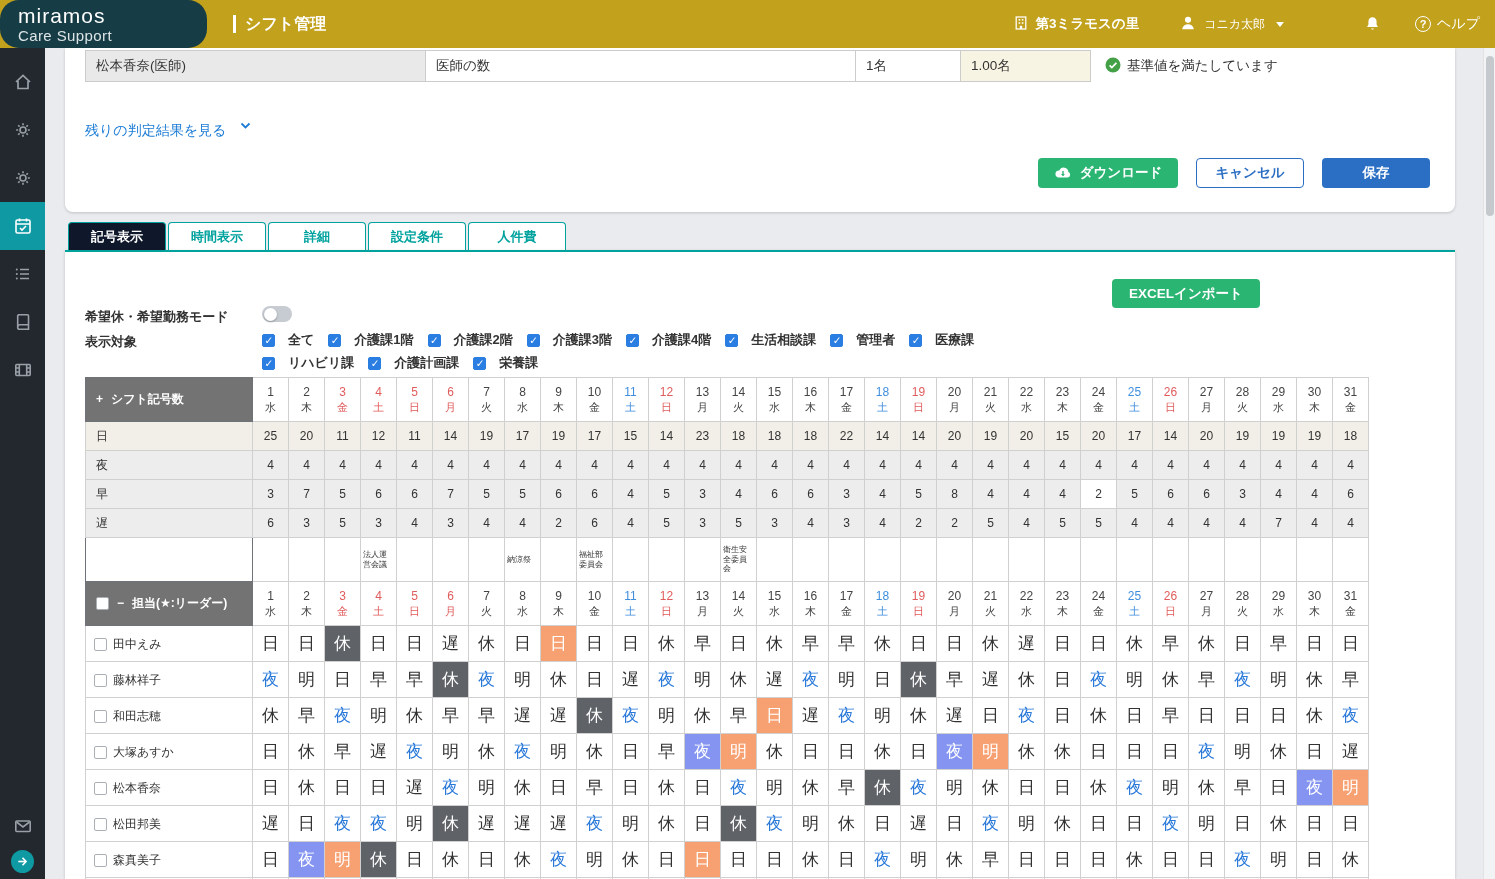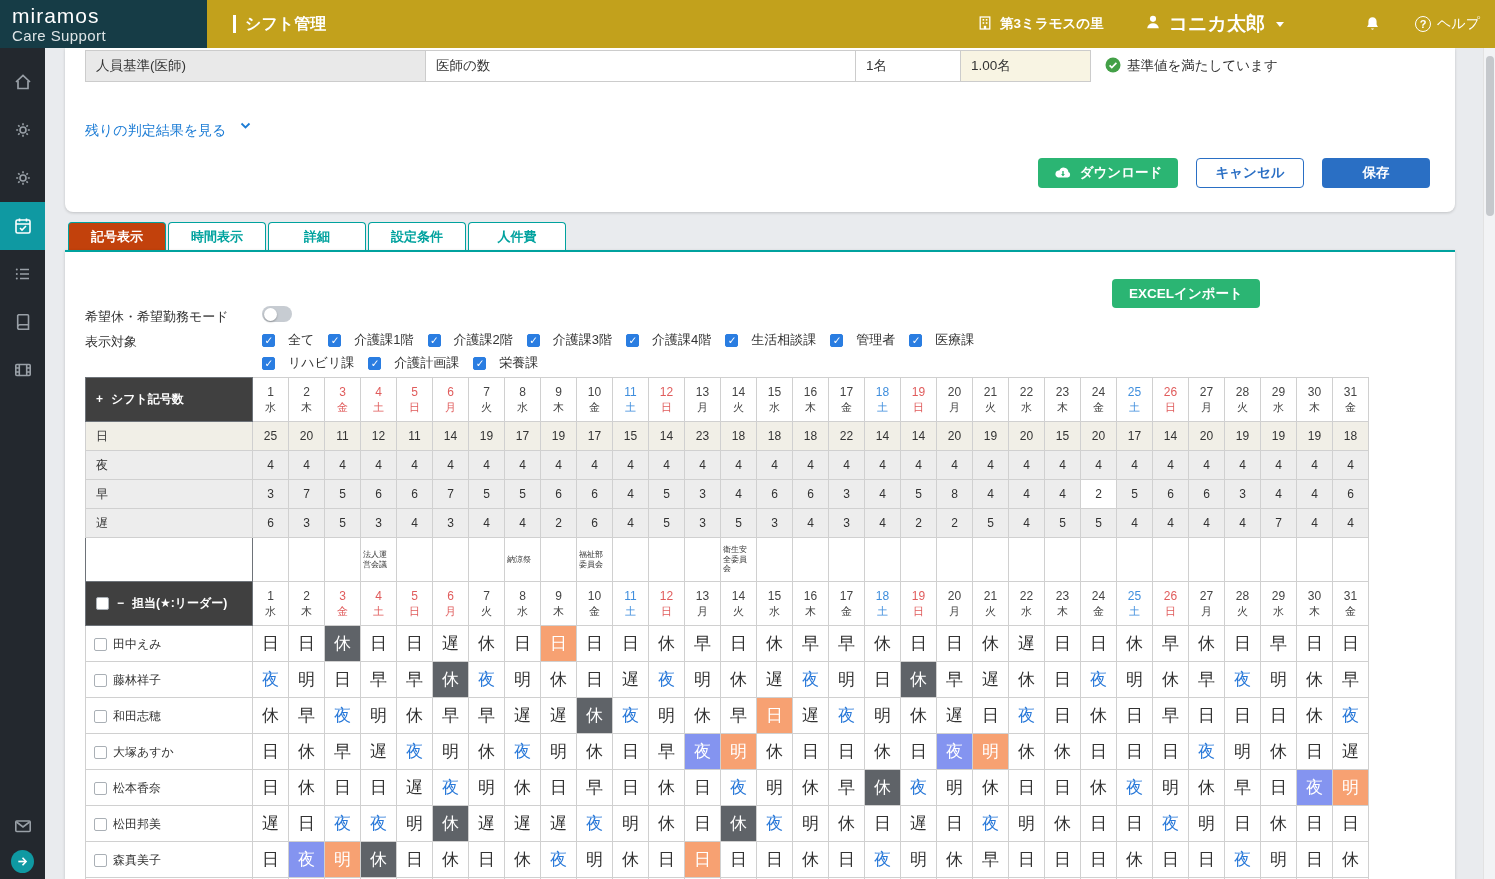--- a/index.html
+++ b/index.html
@@ -3,29 +3,29 @@
 <meta charset="utf-8">
 <style>
   * { margin:0; padding:0; box-sizing:border-box; }
   html,body { width:1495px; height:879px; overflow:hidden;
     font-family:"Liberation Sans","DejaVu Sans",sans-serif; background:#e9ebee; }
 
   
   .topbar { position:absolute; left:0; top:0; width:1495px; height:48px;
     background:#c2a11c; display:flex; align-items:center; z-index:20; }
   .logo-block { width:207px; height:48px; background:#163c46; color:#fff;
-    padding-left:12px; display:flex; flex-direction:column; justify-content:center; }
+    padding-left:18px; display:flex; flex-direction:column; justify-content:center;border-radius:19px; }
   .logo-text { font-size:21px; letter-spacing:1px; line-height:22px; font-weight:500; }
   .logo-sub { font-size:15px; color:#dde4e6; letter-spacing:.4px; }
   .title-wrap { display:flex; align-items:center; margin-left:26px; }
   .title-bar-mark { width:3px; height:18px; background:#fff; margin-right:9px; }
   .app-title { color:#fff; font-size:16px;font-weight:bold; }
   .hright { margin-left:auto; display:flex; align-items:center; color:#fff; padding-right:15px; }
   .facility { display:flex; align-items:center; gap:7px; font-size:13.5px; font-weight:bold; margin-right:40px; cursor:pointer; }
-  .usermenu { display:flex; align-items:center; gap:7px; font-size:19px; font-weight:bold; margin-right:80px; cursor:pointer; }
+  .usermenu { display:flex; align-items:center; gap:7px; font-size:12px; font-weight:normal; margin-right:80px; cursor:pointer; }
   .caret { width:0; height:0; border-left:4px solid transparent; border-right:4px solid transparent; border-top:5px solid #fff; margin-left:4px; }
   .bellwrap { margin-right:34px; cursor:pointer; display:flex; }
   .help { display:flex; align-items:center; font-size:14px; cursor:pointer; }
   .qcirc { width:16px; height:16px; border:1.5px solid #fff; border-radius:50%;
     font-size:11px; font-weight:bold; display:inline-flex; align-items:center; justify-content:center; margin-right:6px; }
 
   
   .sidebar { position:absolute; left:0; top:48px; width:45px; height:831px; background:#23282e; z-index:15; }
   .side-icons { display:flex; flex-direction:column; align-items:center; padding-top:10px; }
   .sitem { width:45px; height:48px; display:flex; align-items:center; justify-content:center; cursor:pointer; }
@@ -53,44 +53,44 @@
     display:inline-flex; align-items:center; justify-content:center; cursor:pointer; }
   .btn-download { background:#2bb573; color:#fff; width:140px; gap:8px; }
   .btn-cancel { background:#fff; color:#2a6fc4; border:1px solid #2a6fc4; width:108px; }
   .btn-save { background:#2a6fc4; color:#fff; width:108px; }
 
   
   .tabs { position:absolute; left:23px; top:174px; display:flex; gap:2px; }
   .tab { min-width:98px; height:28px; padding:0 14px; border:1px solid #00a29e; border-bottom:none;
     border-radius:4px 4px 0 0; background:#fff; color:#00a29e; font-size:13px; font-weight:bold;
     display:flex; align-items:center; justify-content:center; cursor:pointer; }
-  .tab.active { background:#c2410c; color:#fff; }
+  .tab.active { background:#0f172a; color:#fff; }
 
   
   .panel { position:absolute; left:20px; top:202px; width:1390px; height:629px; background:#fff;
     border-top:2px solid #00a29e; box-shadow:0 1px 3px rgba(0,0,0,.18); overflow:hidden; }
   .btn-excel { position:absolute; left:1047px; top:27px; width:148px; height:29px; background:#2bb573; color:#fff; }
   .opts { position:absolute; left:20px; top:54px; }
-  .opt-row { display:flex; margin-bottom:5px; }
+  .opt-row { display:flex; margin-bottom:5px;font-weight:bold; }
   .opt-label { width:177px; font-size:13px; color:#333; padding-top:2px; }
   .toggle { width:30px; height:16px; border-radius:9px; background:#c7ccd2; position:relative; cursor:pointer; }
   .knob { position:absolute; left:1.5px; top:1.5px; width:13px; height:13px; border-radius:50%; background:#fff; box-shadow:0 1px 2px rgba(0,0,0,.3); }
   .filter-list { width:790px; display:flex; flex-wrap:wrap; row-gap:5px; }
   .fitem { display:inline-flex; align-items:center; gap:13px; margin-right:14px; font-size:13px; color:#333; cursor:pointer; }
 
   .cb { width:13px; height:13px; border:1px solid #aab0b6; border-radius:2px; background:#fff;
     display:inline-block; vertical-align:middle; position:relative; flex:0 0 13px; }
   .cb-checked { background:#2a7de1; border-color:#2a7de1; }
   .cb-checked::after { content:"✓"; position:absolute; left:1.5px; top:-1px; font-size:10.5px; color:#fff; font-weight:bold; }
 
   
   .shift-table { position:absolute; left:20px; top:125px; width:1283px; table-layout:fixed; border-collapse:collapse; }
   .shift-table td { border:1px solid #d0d0d0; text-align:center; overflow:hidden; }
   .hrow td { height:44px; }
-  .hlabel { background:#404040; color:#fff; font-size:12px; font-weight:bold; text-align:left !important;
+  .hlabel { background:#737373; color:#fff; font-size:12px; font-weight:bold; text-align:left !important;
     padding-left:10px; border-color:#6e7379 !important; vertical-align:middle; }
   .plusmark,.minusmark { display:inline-block; margin-right:8px; font-weight:bold; }
   .hlabel .cb { margin-right:8px; }
   .datec { background:#fff; color:#444; padding:2px 0; }
   .dnum { font-size:12px; line-height:15px; }
   .dwk { font-size:11px; line-height:14px; }
   .datec.red { color:#e05c5c; }
   .datec.blue { color:#3f8edd; }
   .crow td { height:29px; font-size:12px; color:#333; background:#ededed; }
   .crow-day td { background:#f1efe7; }
@@ -219,21 +219,21 @@
       </div>
   </div>
 </div>
 
 <div class="content">
 
   <div class="card1">
     <table class="std-table">
       <tbody>
           <tr>
-        <td class="std-label">人員基準(医師)</td>
+        <td class="std-label">松本香奈(医師)</td>
         <td class="std-desc">医師の数</td>
         <td class="std-req">1名</td>
         <td class="std-act">1.00名</td>
         <td class="std-status"><svg width="16" height="16" viewBox="0 0 16 16">
                 <circle cx="8" cy="8" r="7.5" fill="#43a047"></circle>
                 <path d="M4.6 8.3l2.2 2.2 4.6-4.6" fill="none" stroke="#fff" stroke-width="1.7"></path>
               </svg><span>基準値を満たしています</span></td>
       </tr>
     </tbody>
       </table>

